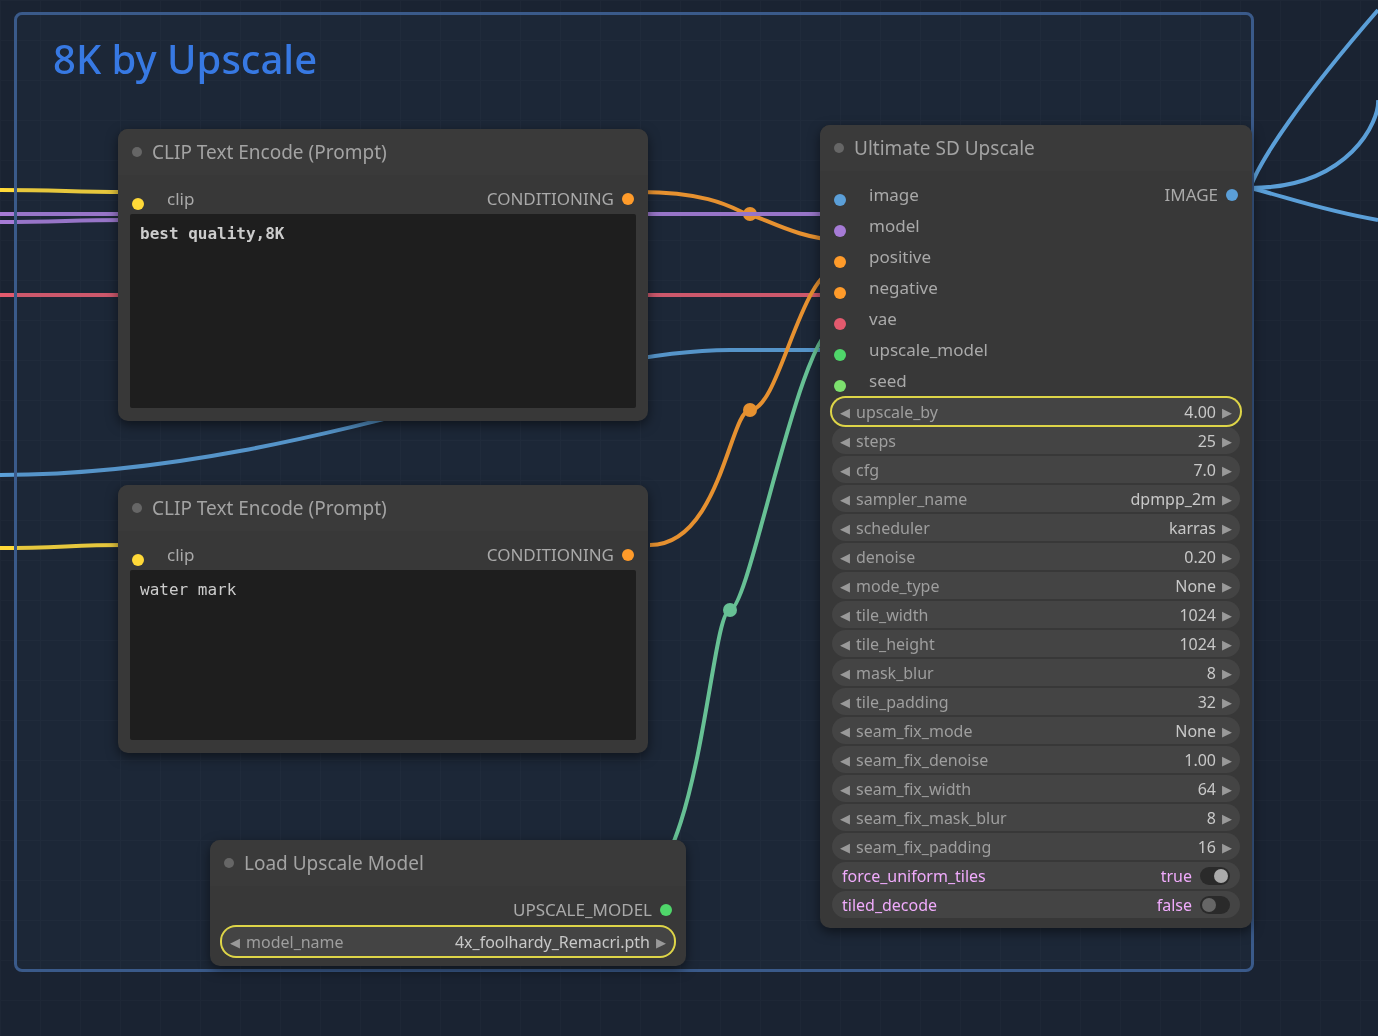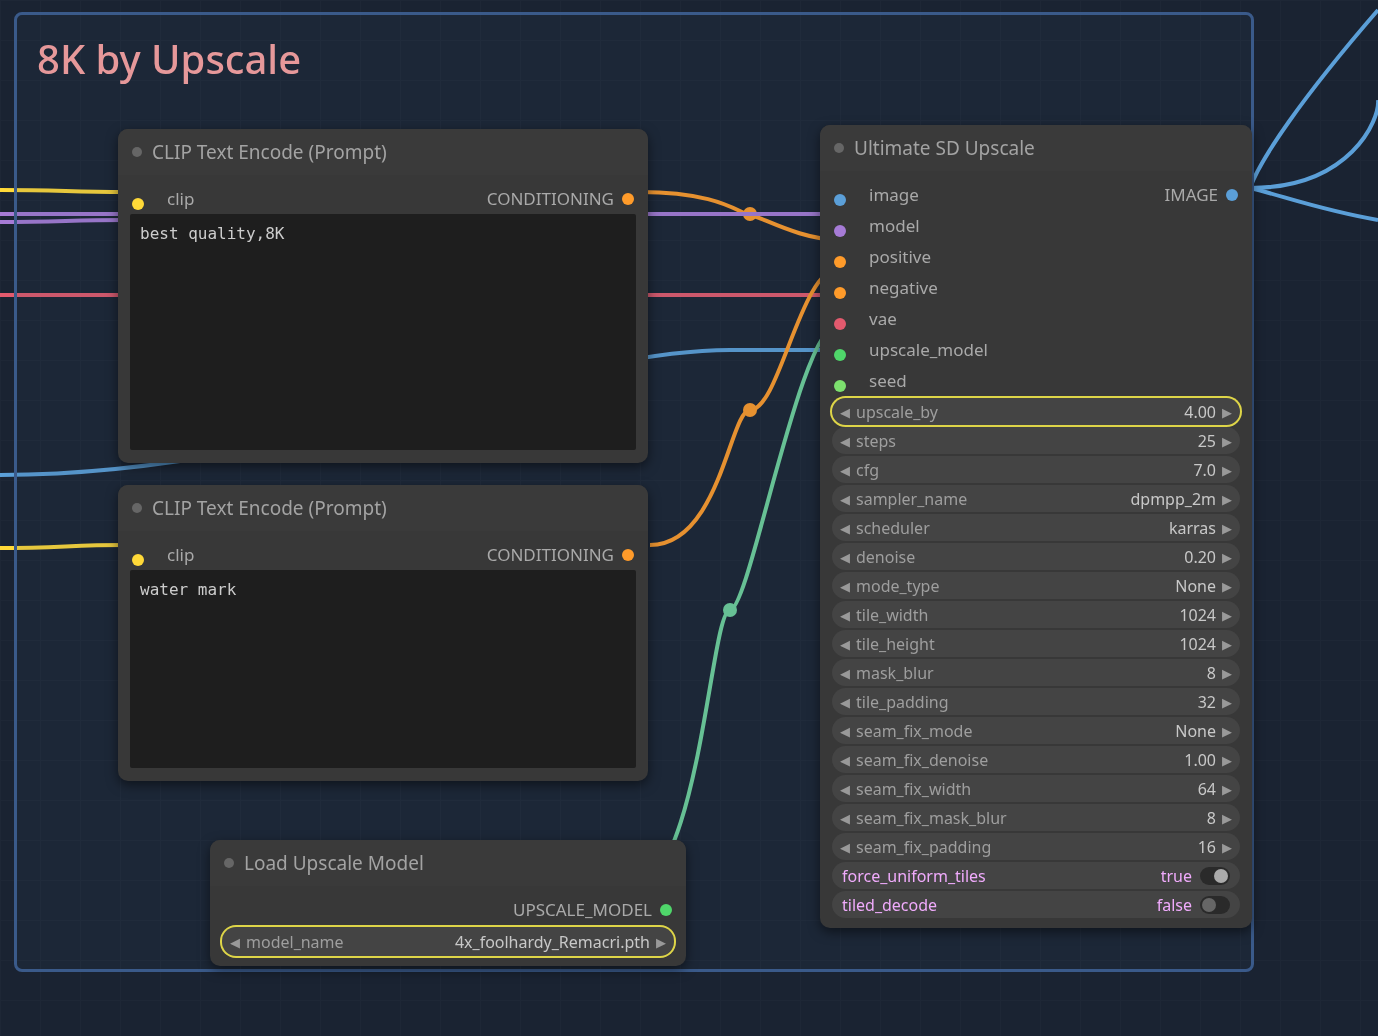--- a/index.html
+++ b/index.html
@@ -1,19 +1,19 @@
 <!DOCTYPE html>
 <html><head>
 <meta charset="utf-8">
 <style>
 *{box-sizing:border-box;margin:0;padding:0}
 body{background:#1a2332;font-family:system-ui,sans-serif;width:1378px;height:1036px;overflow:hidden;position:relative}
 .grid{position:absolute;inset:0;background-image:linear-gradient(#2a3545 1px,transparent 1px),linear-gradient(90deg,#2a3545 1px,transparent 1px);background-size:40px 40px;opacity:.25}
 .group-box{position:absolute;left:14px;top:12px;width:1240px;height:960px;border:3px solid #3a5a8a;border-radius:8px;background:rgba(50,70,100,.12)}
-.group-title{font-size:40px;font-weight:500;color:#fca5a5;padding:16px 20px;opacity:.9}
+.group-title{font-size:40px;font-weight:500;color:#3b82f6;padding:16px 36px;opacity:.9}
 .node{position:absolute;background:#383838;border-radius:10px;box-shadow:0 4px 12px rgba(0,0,0,.5)}
 .node-header{background:#3a3a3a;padding:10px 14px;border-radius:10px 10px 0 0;display:flex;align-items:center;gap:10px}
 .node-header .dot{width:10px;height:10px;border-radius:50%;background:#666}
 .node-header .title{color:#a3a3a3;font-size:19px}
 .node-body{padding:8px 12px}
 .io-row{display:flex;justify-content:space-between;align-items:center;padding:4px 2px;font-size:17px}
 .io-left{display:flex;align-items:flex-end;gap:23px}
 .io-right{display:flex;align-items:center;gap:8px}
 .sock{width:12px;height:12px;border-radius:50%;display:inline-block}
 .textarea{background:#1e1e1e;color:#ccc;font-family:ui-monospace,monospace;font-size:16px;border:none;padding:10px;width:100%;resize:none;border-radius:2px}
@@ -66,41 +66,41 @@
     <div class="io-row">
       <span class="io-left">
           <span class="sock" style="background:#ffd938"></span>
           <span class="io-label">clip</span>
         </span>
       <span class="io-right">
           <span class="io-label">CONDITIONING</span>
           <span class="sock" style="background:#ff9b2a"></span>
         </span>
     </div>
-    <textarea class="textarea" style="height: 236px;">best quality,8K</textarea>
+    <textarea class="textarea" style="height: 194px; font-weight: bold;">best quality,8K</textarea>
   </div>
 </div>
 
 <div class="node" style="left:118px;top:485px;width:530px">
   <div class="node-header">
     <span class="dot"></span>
     <span class="title">CLIP Text Encode (Prompt)</span>
   </div>
   <div class="node-body">
     <div class="io-row">
       <span class="io-left">
           <span class="sock" style="background:#ffd938"></span>
           <span class="io-label">clip</span>
         </span>
       <span class="io-right">
           <span class="io-label">CONDITIONING</span>
           <span class="sock" style="background:#ff9b2a"></span>
         </span>
     </div>
-    <textarea class="textarea" style="height: 198px;">water mark</textarea>
+    <textarea class="textarea" style="height: 170px;">water mark</textarea>
   </div>
 </div>
 
 <div class="node" style="left:210px;top:840px;width:476px">
   <div class="node-header">
     <span class="dot"></span>
     <span class="title">Load Upscale Model</span>
   </div>
   <div class="node-body">
     <div class="io-row">

